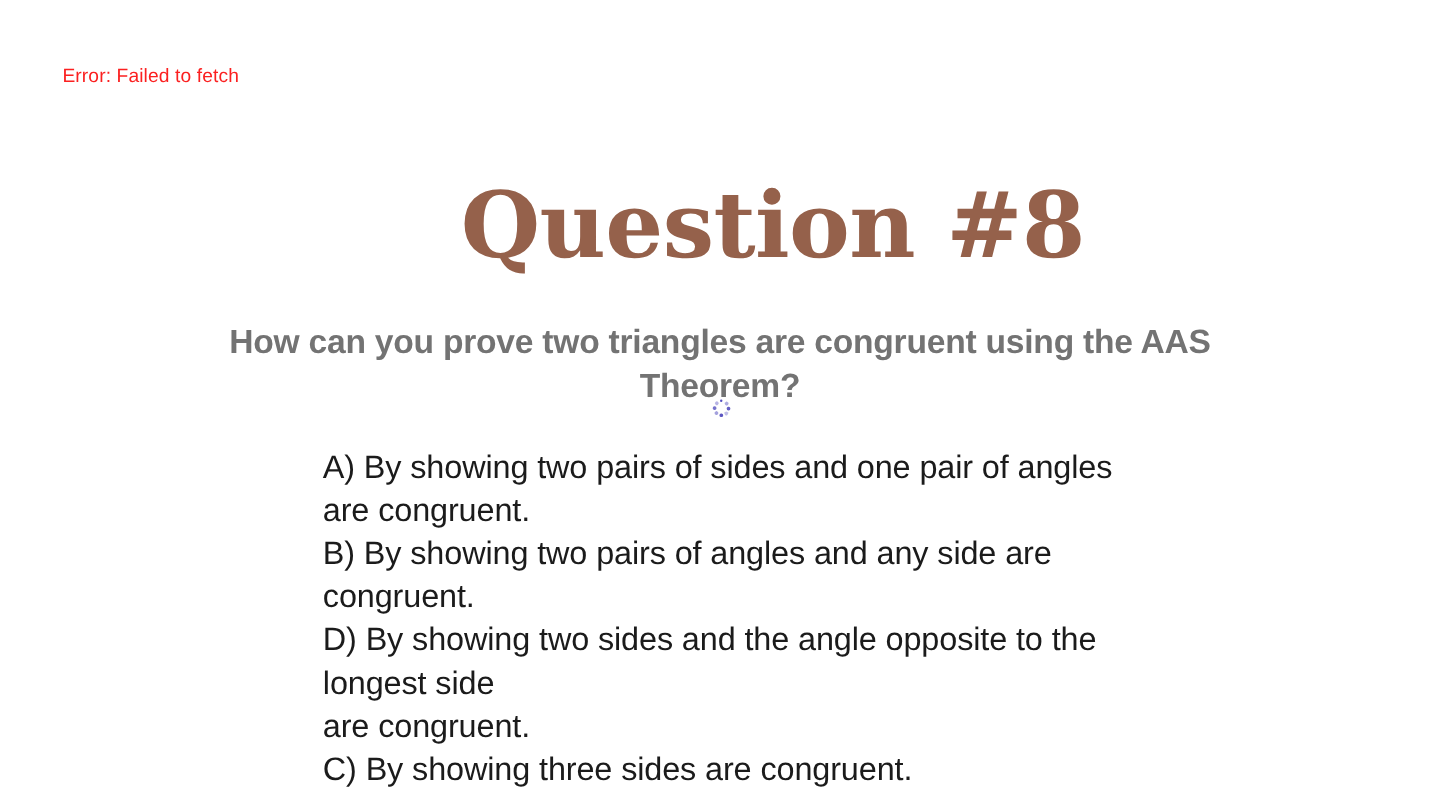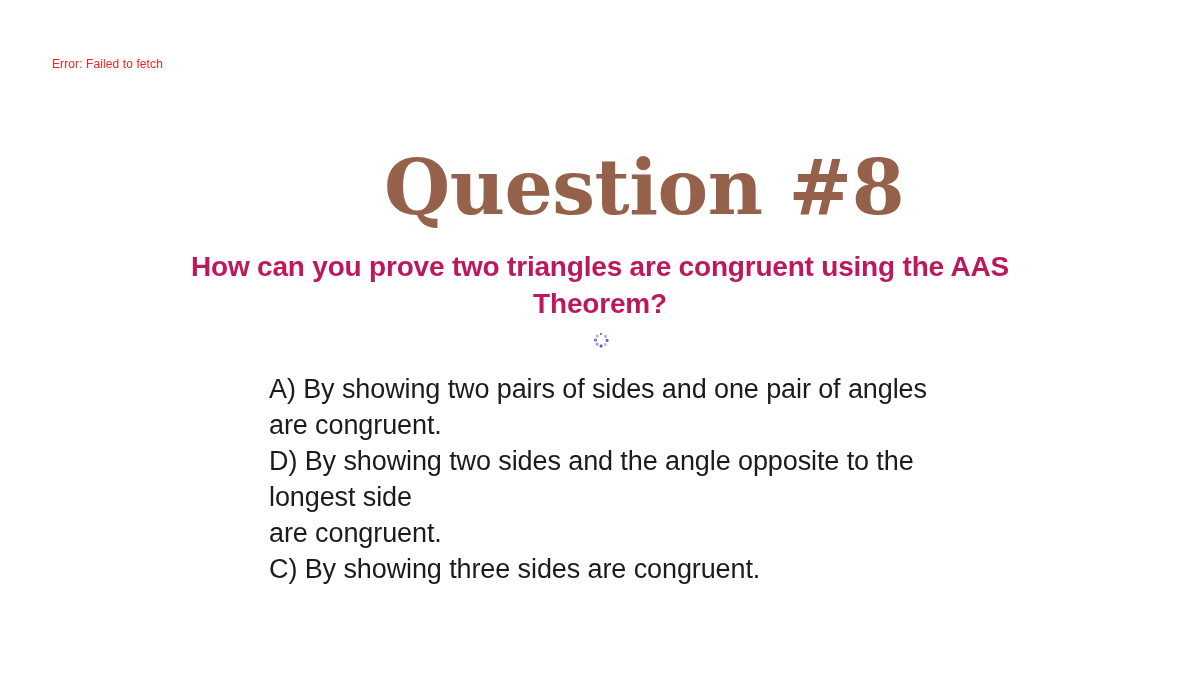--- a/index.html
+++ b/index.html
@@ -23,21 +23,21 @@
     height: 675px;
     background: #ffffff;
   }
 
   
   .error-message {
     position: absolute;
     left: 52px;
     top: 57px;
     font-family: "Liberation Sans", sans-serif;
-    font-size: 12px;
+    font-size: 16px;
     line-height: 14px;
     color: #fb2020;
     letter-spacing: 0.1px;
     white-space: nowrap;
   }
 
   
   .question-block {
     position: absolute;
     left: 0;
@@ -56,28 +56,28 @@
     font-size: 76px;
     line-height: 92px;
     color: #95614b;
     letter-spacing: -0.5px;
     margin-left: 44px;
   }
 
   .question-prompt {
     position: absolute;
     left: 186px;
-    top: 248px;
+    top: 266px;
     width: 828px;
     text-align: center;
     font-family: "Liberation Sans", sans-serif;
     font-weight: 700;
     font-size: 28px;
     line-height: 37px;
-    color: #be185d;
+    color: #737373;
     letter-spacing: -0.2px;
   }
 
   
   .loading-spinner {
     position: absolute;
     left: 593px;
     top: 332px;
     width: 16px;
     height: 16px;
@@ -140,19 +140,20 @@
       <span></span>
       <span></span>
       <span></span>
       <span></span>
       <span></span>
       <span></span>
     </div>
 
     <div class="answer-list">
       <div class="answer-option">A) By showing two pairs of sides and one pair of angles are congruent.</div>
+      <div class="answer-option">B) By showing two pairs of angles and any side are congruent.</div>
       <div class="answer-option">D) By showing two sides and the angle opposite to the longest side
 are congruent.</div>
       <div class="answer-option">C) By showing three sides are congruent.</div>
     </div>
 
   </div>
 </div>
 
 </body></html>

